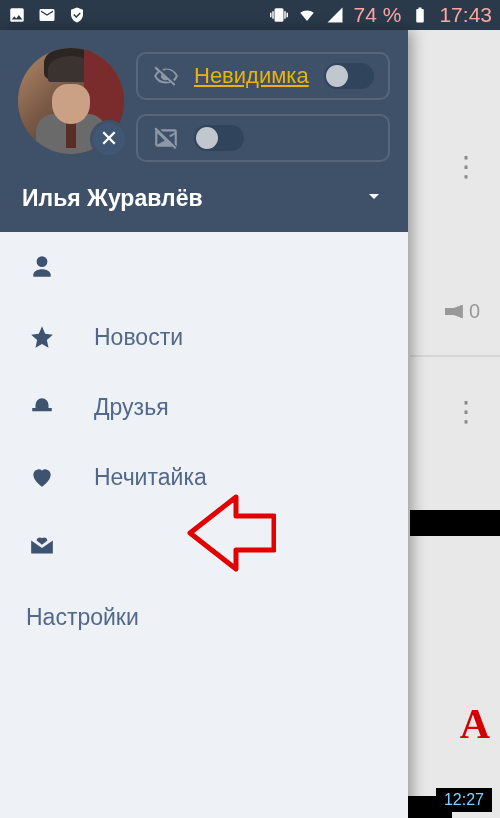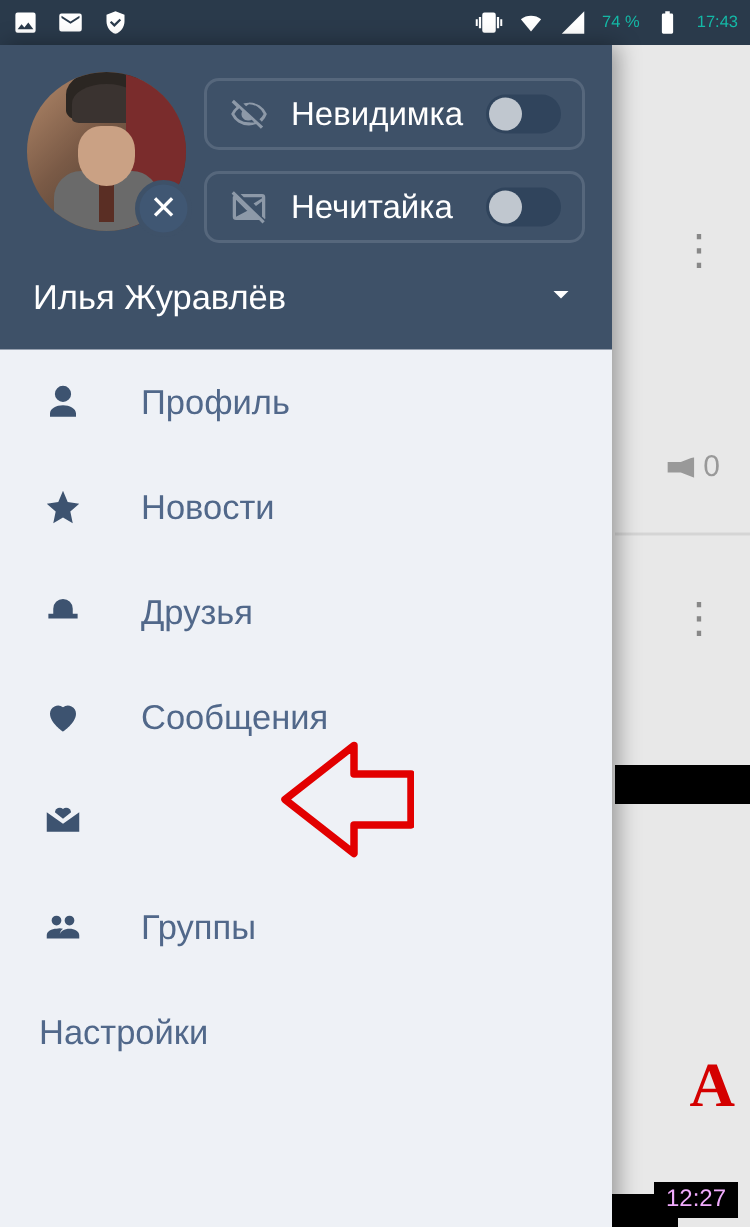--- a/index.html
+++ b/index.html
@@ -7,51 +7,51 @@
   body { background: #dedede; position: relative; }
 
   
   .bg { position: absolute; inset: 0; background: #e8e8e8; }
   .bg .dots1 { position: absolute; right: 20px; top: 150px; color: #888; font-size: 28px; }
   .bg .dots2 { position: absolute; right: 20px; top: 395px; color: #888; font-size: 28px; }
   .bg .mute { position: absolute; right: 20px; top: 300px; color: #999; font-size: 20px; display:flex; align-items:center; gap:6px; }
   .bg .muteico { width:18px; height:14px; background:#999; clip-path: polygon(0 25%,50% 25%,100% 0,100% 100%,50% 75%,0 75%); display:inline-block;}
   .bg .black1 { position:absolute; right:0; top:510px; width:90px; height:26px; background:#000;}
   .bg .redA { position:absolute; right:10px; top:700px; color:#d40000; font-size:42px; font-weight:bold; font-family: 'Times New Roman', serif;}
-  .bg .time { position:absolute; right:8px; bottom:6px; background:#000; color:#f0abfc; font-size:16px; padding:3px 8px;}
+  .bg .time { position:absolute; right:8px; bottom:6px; background:#000; color:#7dd3fc; font-size:16px; padding:3px 8px;}
   .bg .divider { position:absolute; right:0; top:355px; width:90px; height:2px; background:#d5d5d5;}
   .bg .black2 { position:absolute; right:48px; bottom:0; width:50px; height:22px; background:#000;}
 
   
-  .status { position: absolute; top:0; left:0; right:0; height:30px; background:#2a3a4b; color:#14b8a6; display:flex; align-items:center; padding:0 8px; font-size:11px; }
+  .status { position: absolute; top:0; left:0; right:0; height:30px; background:#2a3a4b; color:#fca5a5; display:flex; align-items:center; padding:0 8px; font-size:21px; }
   .status .left { display:flex; gap:12px; align-items:center;}
   .status .right { margin-left:auto; display:flex; gap:10px; align-items:center; font-weight:500;}
   .status svg { width:18px; height:18px; fill:#fff; display:block;}
 
   
   .drawer { position:absolute; top:30px; left:0; width:408px; bottom:0; background:#eef1f6; box-shadow: 4px 0 14px rgba(0,0,0,0.35); display:flex; flex-direction:column; }
   .drawer-hd { background:#3e5168; padding:18px 18px 0 18px; }
   .hd-row { display:flex; gap:12px; }
   .avatar-wrap { position:relative; width:106px; height:106px; }
   .avatar { width:106px; height:106px; border-radius:50%; background: linear-gradient(135deg,#b48a6b 0%, #7a5a46 40%, #2e2a27 100%); overflow:hidden; position:relative;}
   .avatar::before{content:"";position:absolute;left:30px;top:8px;width:46px;height:26px;border-radius:50% 50% 10% 10%;background:#3a3330;box-shadow:0 -6px 0 4px #2b2622;}
   .avatar::after{content:"";position:absolute;left:34px;top:36px;width:38px;height:40px;background:#caa184;border-radius:40% 40% 50% 50%;}
   .avatar .body{position:absolute;left:18px;top:66px;width:70px;height:50px;background:#6a6a6a;border-radius:18px 18px 0 0;}
   .avatar .tie{position:absolute;left:48px;top:70px;width:10px;height:30px;background:#5a2e24;}
   .avatar .bgimg{position:absolute;right:-10px;top:0;width:50px;height:106px;background:#7a2c2c;}
   .close-badge { position:absolute; right:-4px; bottom:-4px; width:38px; height:38px; border-radius:50%; background:#405773; display:flex; align-items:center; justify-content:center; color:#fff; font-size:22px; border:3px solid #3e5168;}
   .toggles { flex:1; display:flex; flex-direction:column; gap:14px; padding-top:4px;}
   .toggle { height:48px; border:2px solid #56677c; border-radius:10px; display:flex; align-items:center; padding:0 14px; gap:14px; }
   .toggle .tico { width:28px; display:flex; justify-content:center;}
   .toggle .tico svg{width:26px;height:26px;fill:#8d99a8;}
-  .toggle .tlabel { color:#ffffff; font-size:22px; flex:1;}
+  .toggle .tlabel { color:#eab308; font-size:22px; flex:1;text-decoration:underline;}
   .switch { width:50px; height:26px; border-radius:13px; background:#30445c; position:relative;}
   .switch::after{content:"";position:absolute;left:2px;top:2px;width:22px;height:22px;border-radius:50%;background:#c0c7cf;}
 
-  .username-row { display:flex; align-items:center; padding:22px 4px 20px 4px; cursor:pointer;}
+  .username-row { display:flex; align-items:flex-end; padding:22px 4px 20px 4px; cursor:pointer;font-weight:bold;}
   .username { color:#fff; font-size:23px; }
   .chevron { margin-left:auto; color:#fff; }
   .chevron svg{width:24px;height:24px;fill:#fff;}
 
   
   .active-item { background:#465a73; display:flex; align-items:center; height:74px; padding-left:26px; gap:36px; color:#fff; font-size:24px;}
   .active-item .ico{width:32px;display:flex;justify-content:center;}
   .active-item svg{width:28px;height:28px;fill:#fff;}
 
   
@@ -145,42 +145,40 @@
             </span>
           <span class="tlabel">Невидимка</span>
           <span class="switch"></span>
         </div>
         <div class="toggle">
           <span class="tico">
               <svg viewBox="0 0 24 24">
                 <path d="M20 4H6.8l2 2H20v.6l-5.2 3.3 1.5 1.5L20 8.6V18h.2l1.6 1.6A2 2 0 0 0 22 18V6a2 2 0 0 0-2-2zM2.7 2.3 1.3 3.7 2.5 5A2 2 0 0 0 2 6v12a2 2 0 0 0 2 2h14.2l2.1 2.1 1.4-1.4L2.7 2.3zM4 18V7.5l.3.3 6 6 .7.5L4 18z"></path>
               </svg>
             </span>
-          <span class="tlabel">Нечитайка</span>
           <span class="switch"></span>
         </div>
       </div>
     </div>
     <div class="username-row">
       <span class="username">Илья Журавлёв</span>
       <span class="chevron"><svg viewBox="0 0 24 24">
             <path d="M7 10l5 5 5-5z"></path>
           </svg></span>
     </div>
   </div>
 
 
   <div class="menu">
     <div class="menu-item">
       <span class="ico">
           <svg viewBox="0 0 24 24">
             <path d="M12 12a5 5 0 1 0-5-5 5 5 0 0 0 5 5zm0 2c-4 0-8 2-8 5v2h16v-2c0-3-4-5-8-5z"></path>
           </svg>
         </span>
-      <span>Профиль</span>
     </div>
     <div class="menu-item">
       <span class="ico">
           <svg viewBox="0 0 24 24">
             <path d="M12 2l2.9 6.9L22 10l-5.5 4.8L18 22l-6-3.6L6 22l1.5-7.2L2 10l7.1-1.1z"></path>
           </svg>
         </span>
       <span>Новости</span>
     </div>
     <div class="menu-item">
@@ -190,36 +188,28 @@
           </svg>
         </span>
       <span>Друзья</span>
     </div>
     <div class="menu-item">
       <span class="ico">
           <svg viewBox="0 0 24 24">
             <path d="M12 21s-8-5.3-8-11a5 5 0 0 1 8-4 5 5 0 0 1 8 4c0 5.7-8 11-8 11z"></path>
           </svg>
         </span>
-      <span>Сообщения</span>
+      <span>Нечитайка</span>
     </div>
     <div class="menu-item">
       <span class="ico">
           <svg viewBox="0 0 24 24">
             <path d="M2 6l10 7 10-7v12H2z M7 6a3 3 0 0 1 5-2 3 3 0 0 1 5 2l-5 4z"></path>
           </svg>
         </span>
-    </div>
-    <div class="menu-item">
-      <span class="ico">
-          <svg viewBox="0 0 24 24">
-            <path d="M8 11a3 3 0 1 0-3-3 3 3 0 0 0 3 3zm8 0a3 3 0 1 0-3-3 3 3 0 0 0 3 3zm-8 2c-3 0-6 1.5-6 4v2h8v-2a5 5 0 0 1 2-4 9 9 0 0 0-4 0zm8 0c-3 0-6 1.5-6 4v2h12v-2c0-2.5-3-4-6-4z"></path>
-          </svg>
-        </span>
-      <span>Группы</span>
     </div>
     <div class="menu-item">
 
       <span>Настройки</span>
     </div>
   </div>
 </div>
 
 <div class="red-arrow">
   <svg viewBox="0 0 90 80">

